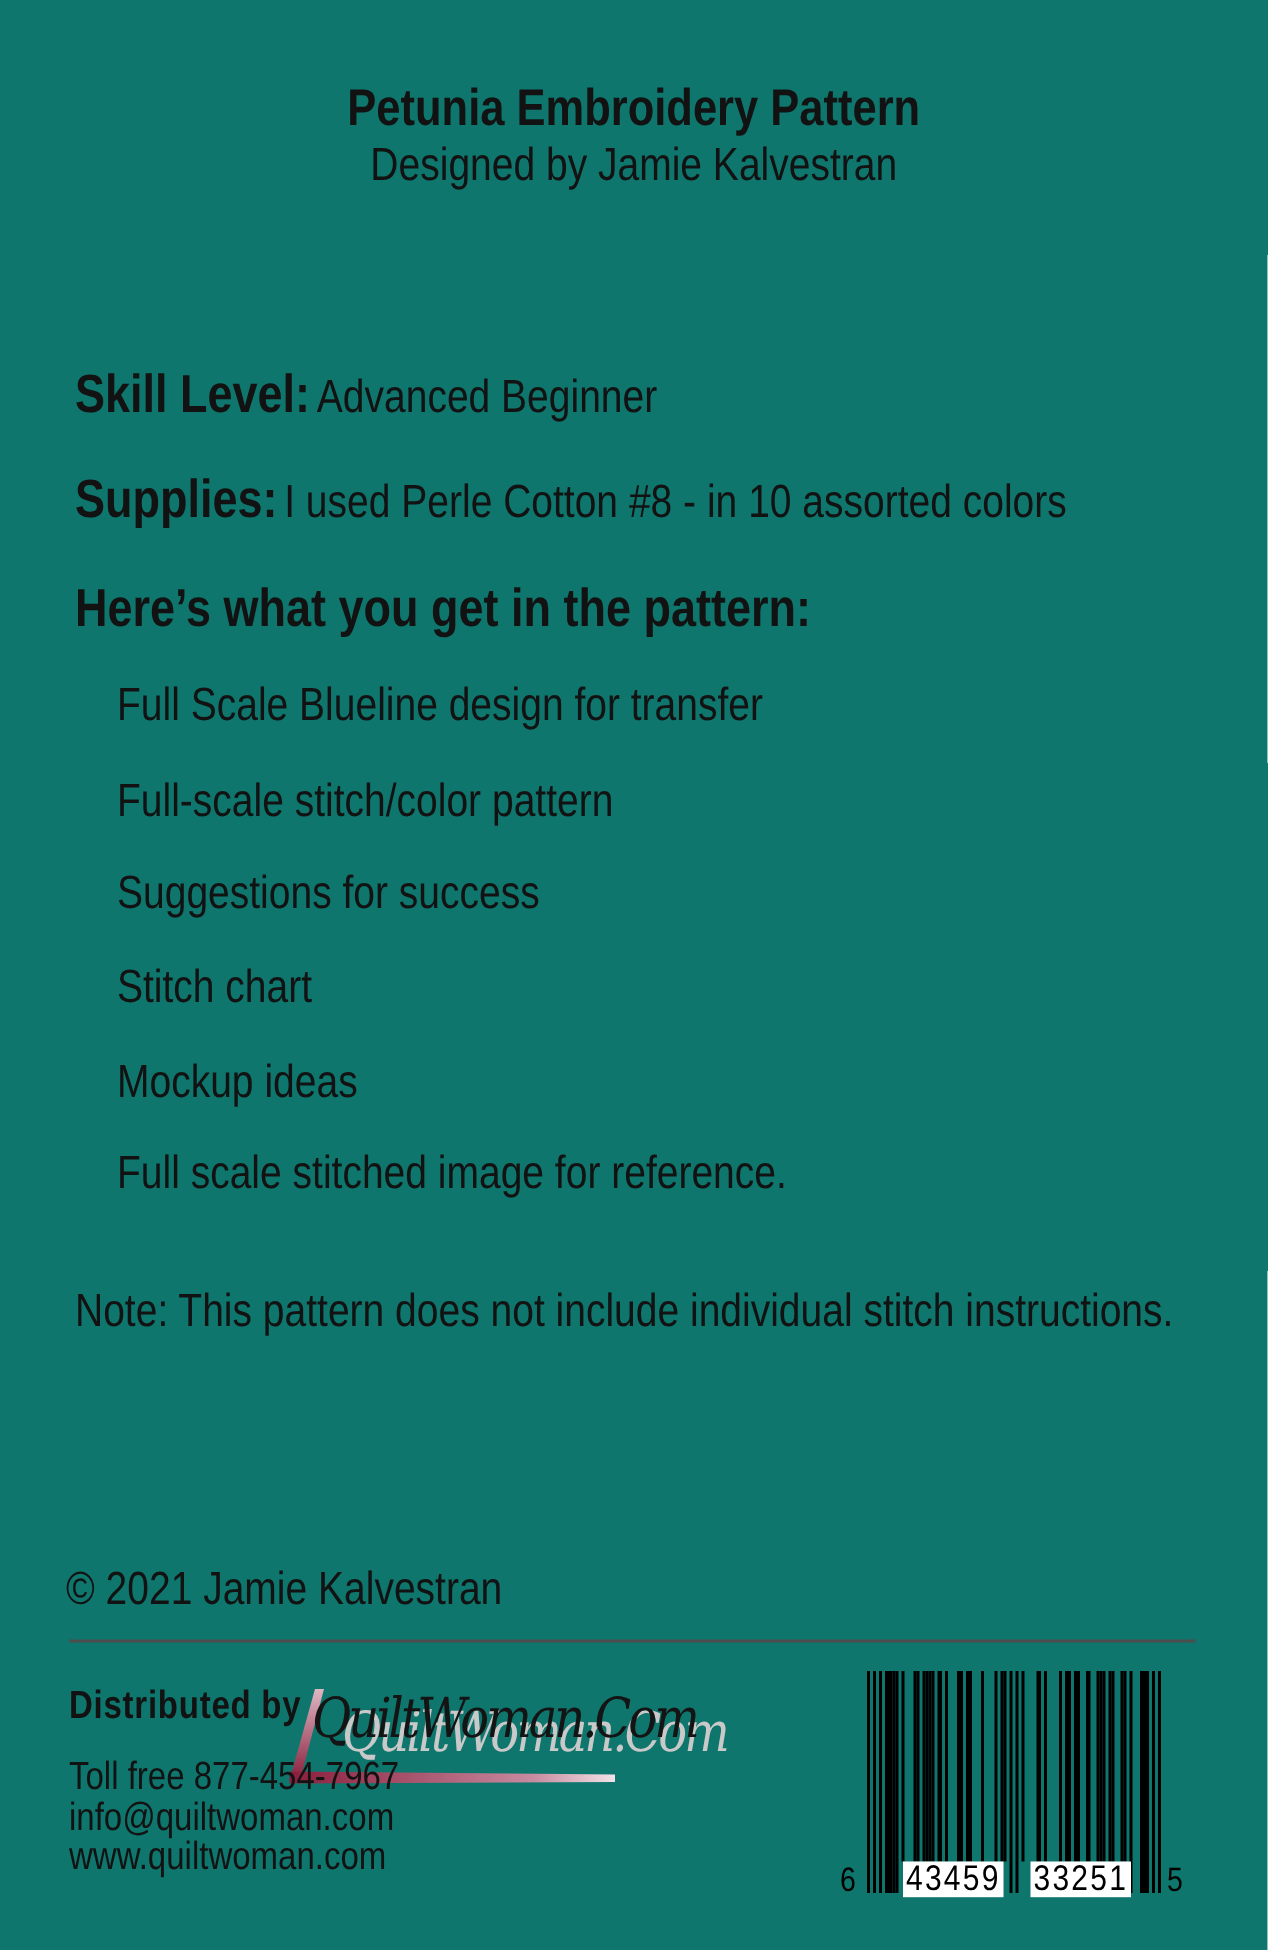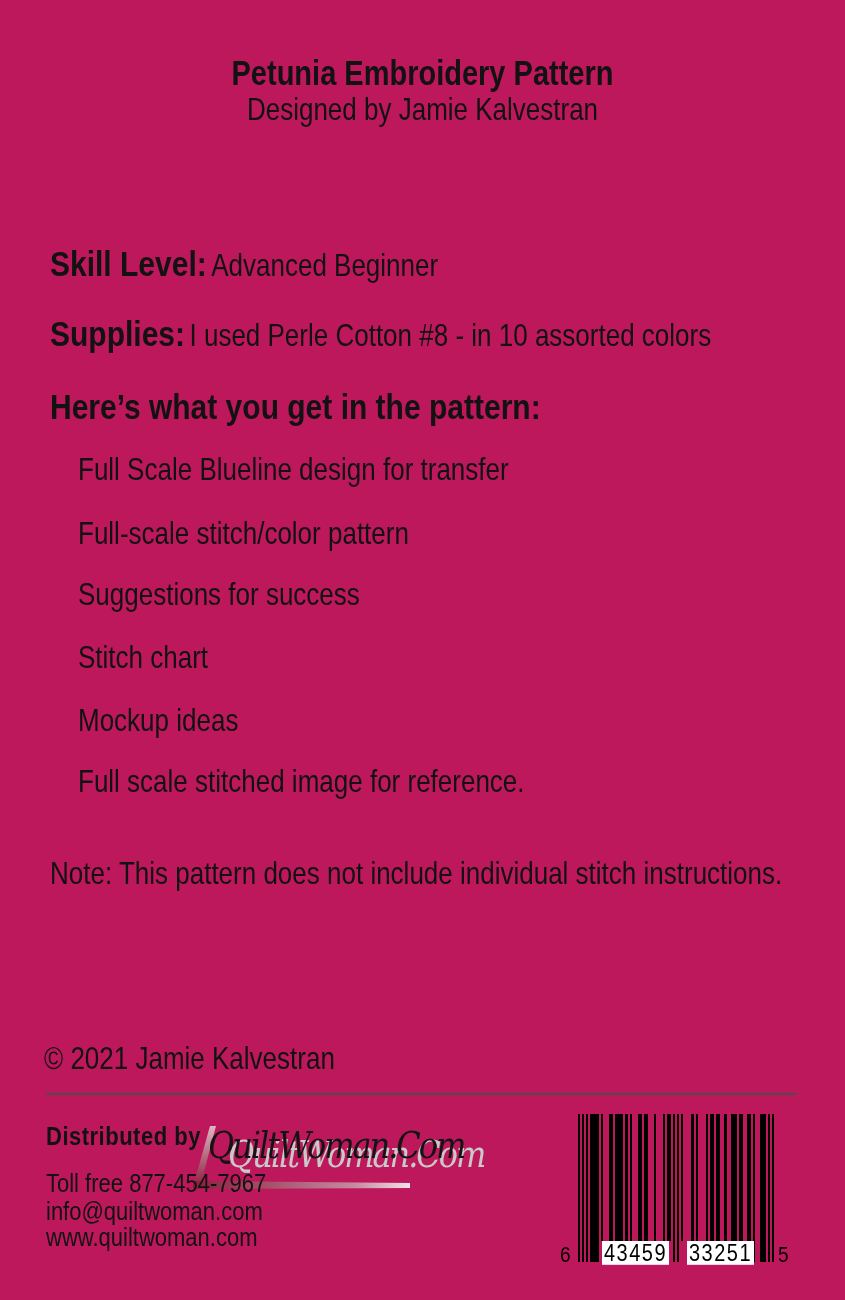--- a/index.html
+++ b/index.html
@@ -1,19 +1,19 @@
 <!DOCTYPE html>
 <html><head>
 <meta charset="utf-8">
 <style>
   html,body{margin:0;padding:0;background:#ffffff;}
   .page{
     position:relative;
     width:845px;height:1300px;
-    background:#be185d;
+    background:#0f766e;
     font-family:"Liberation Sans",sans-serif;
     color:#121212;
     overflow:hidden;
   }
   .abs{position:absolute;line-height:1;white-space:nowrap;}
   
   .stretch{transform:scaleY(1.19);transform-origin:0 0;}
   .stretch-c{transform:scaleY(1.19);transform-origin:50% 0;}
 
   .title{left:0;top:56px;width:845px;text-align:center;font-size:29px;font-weight:bold;}

